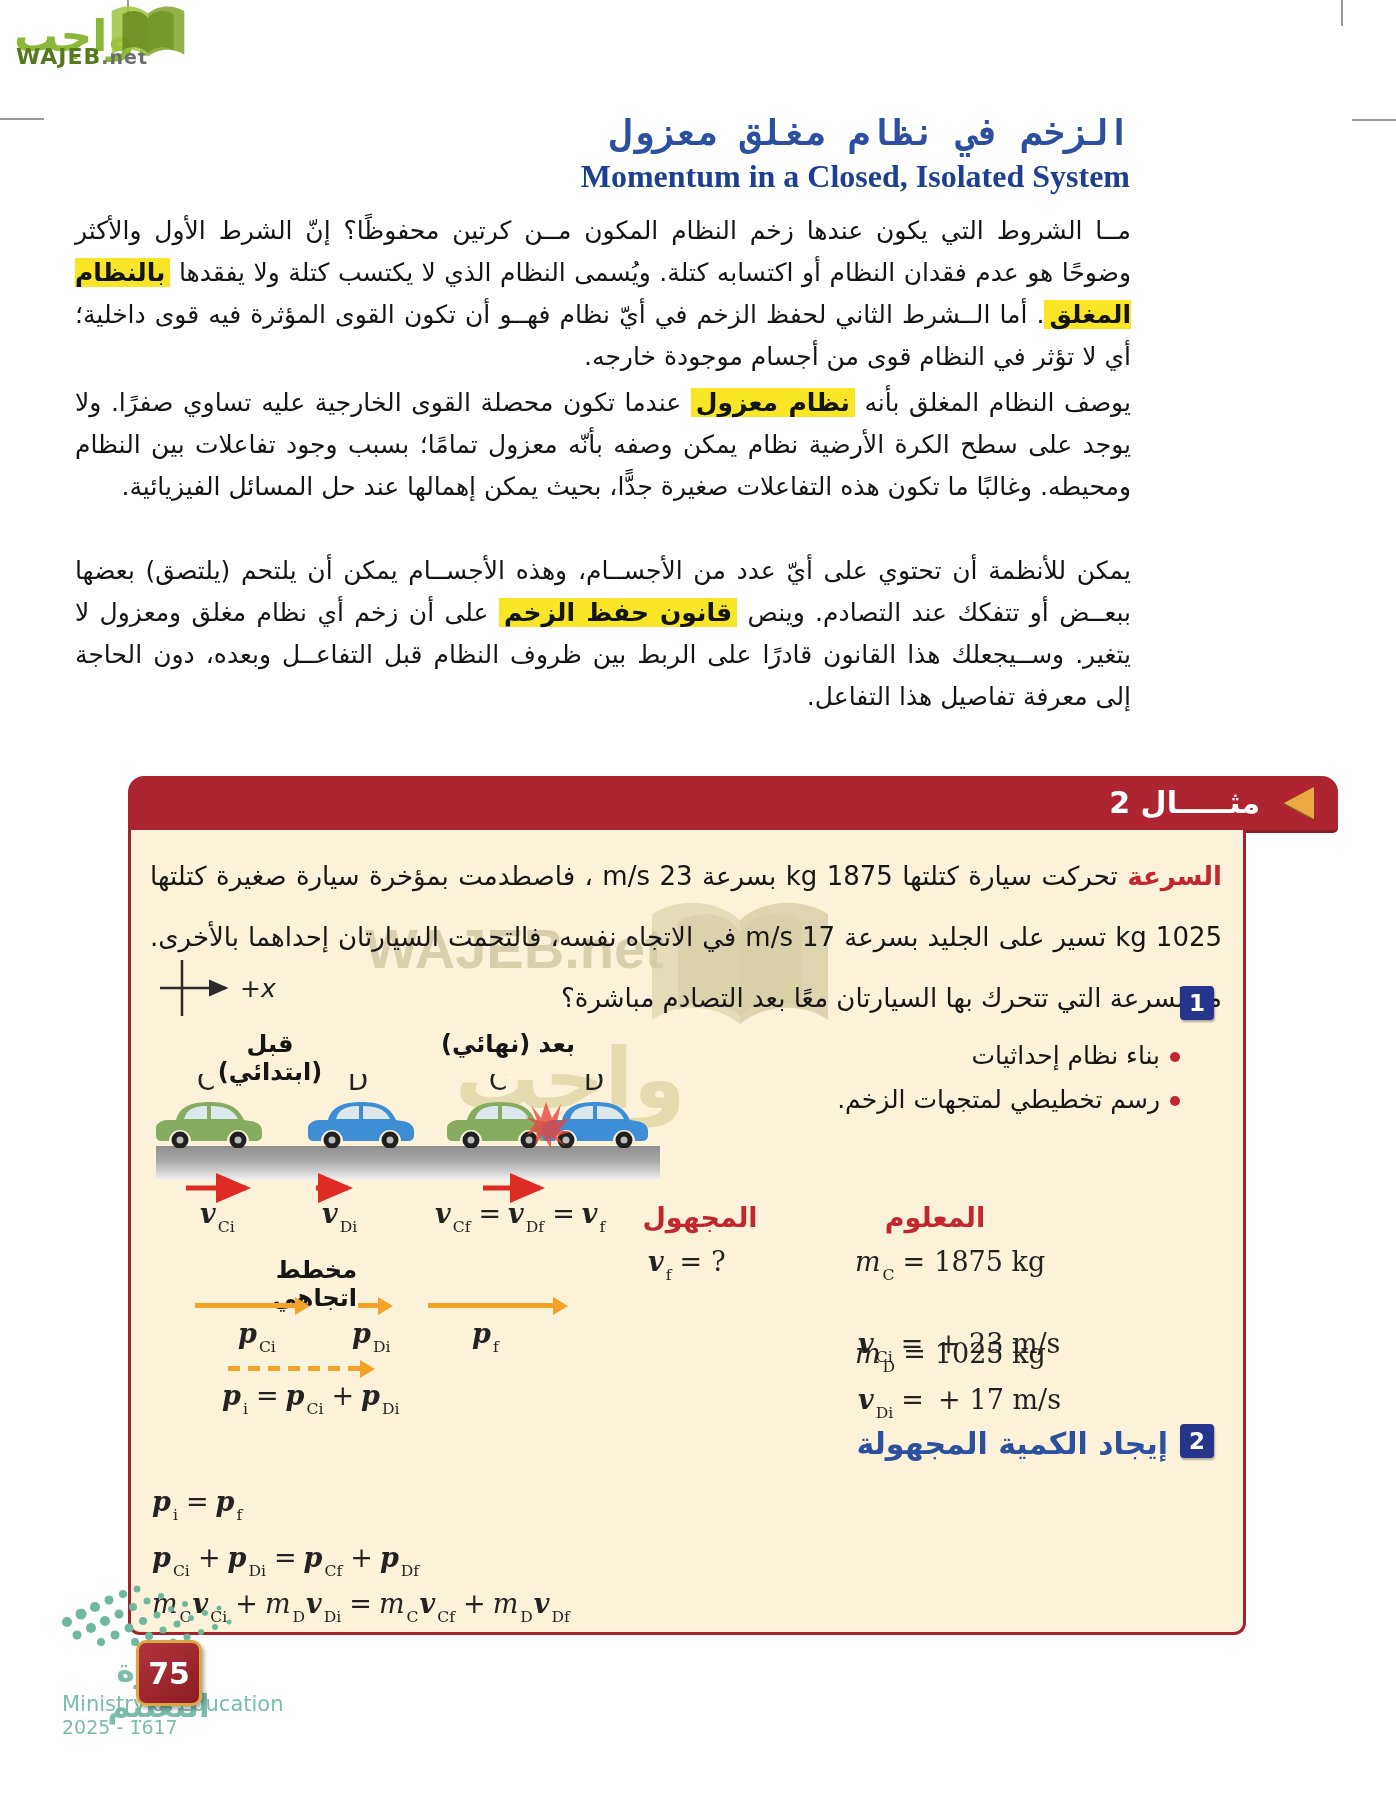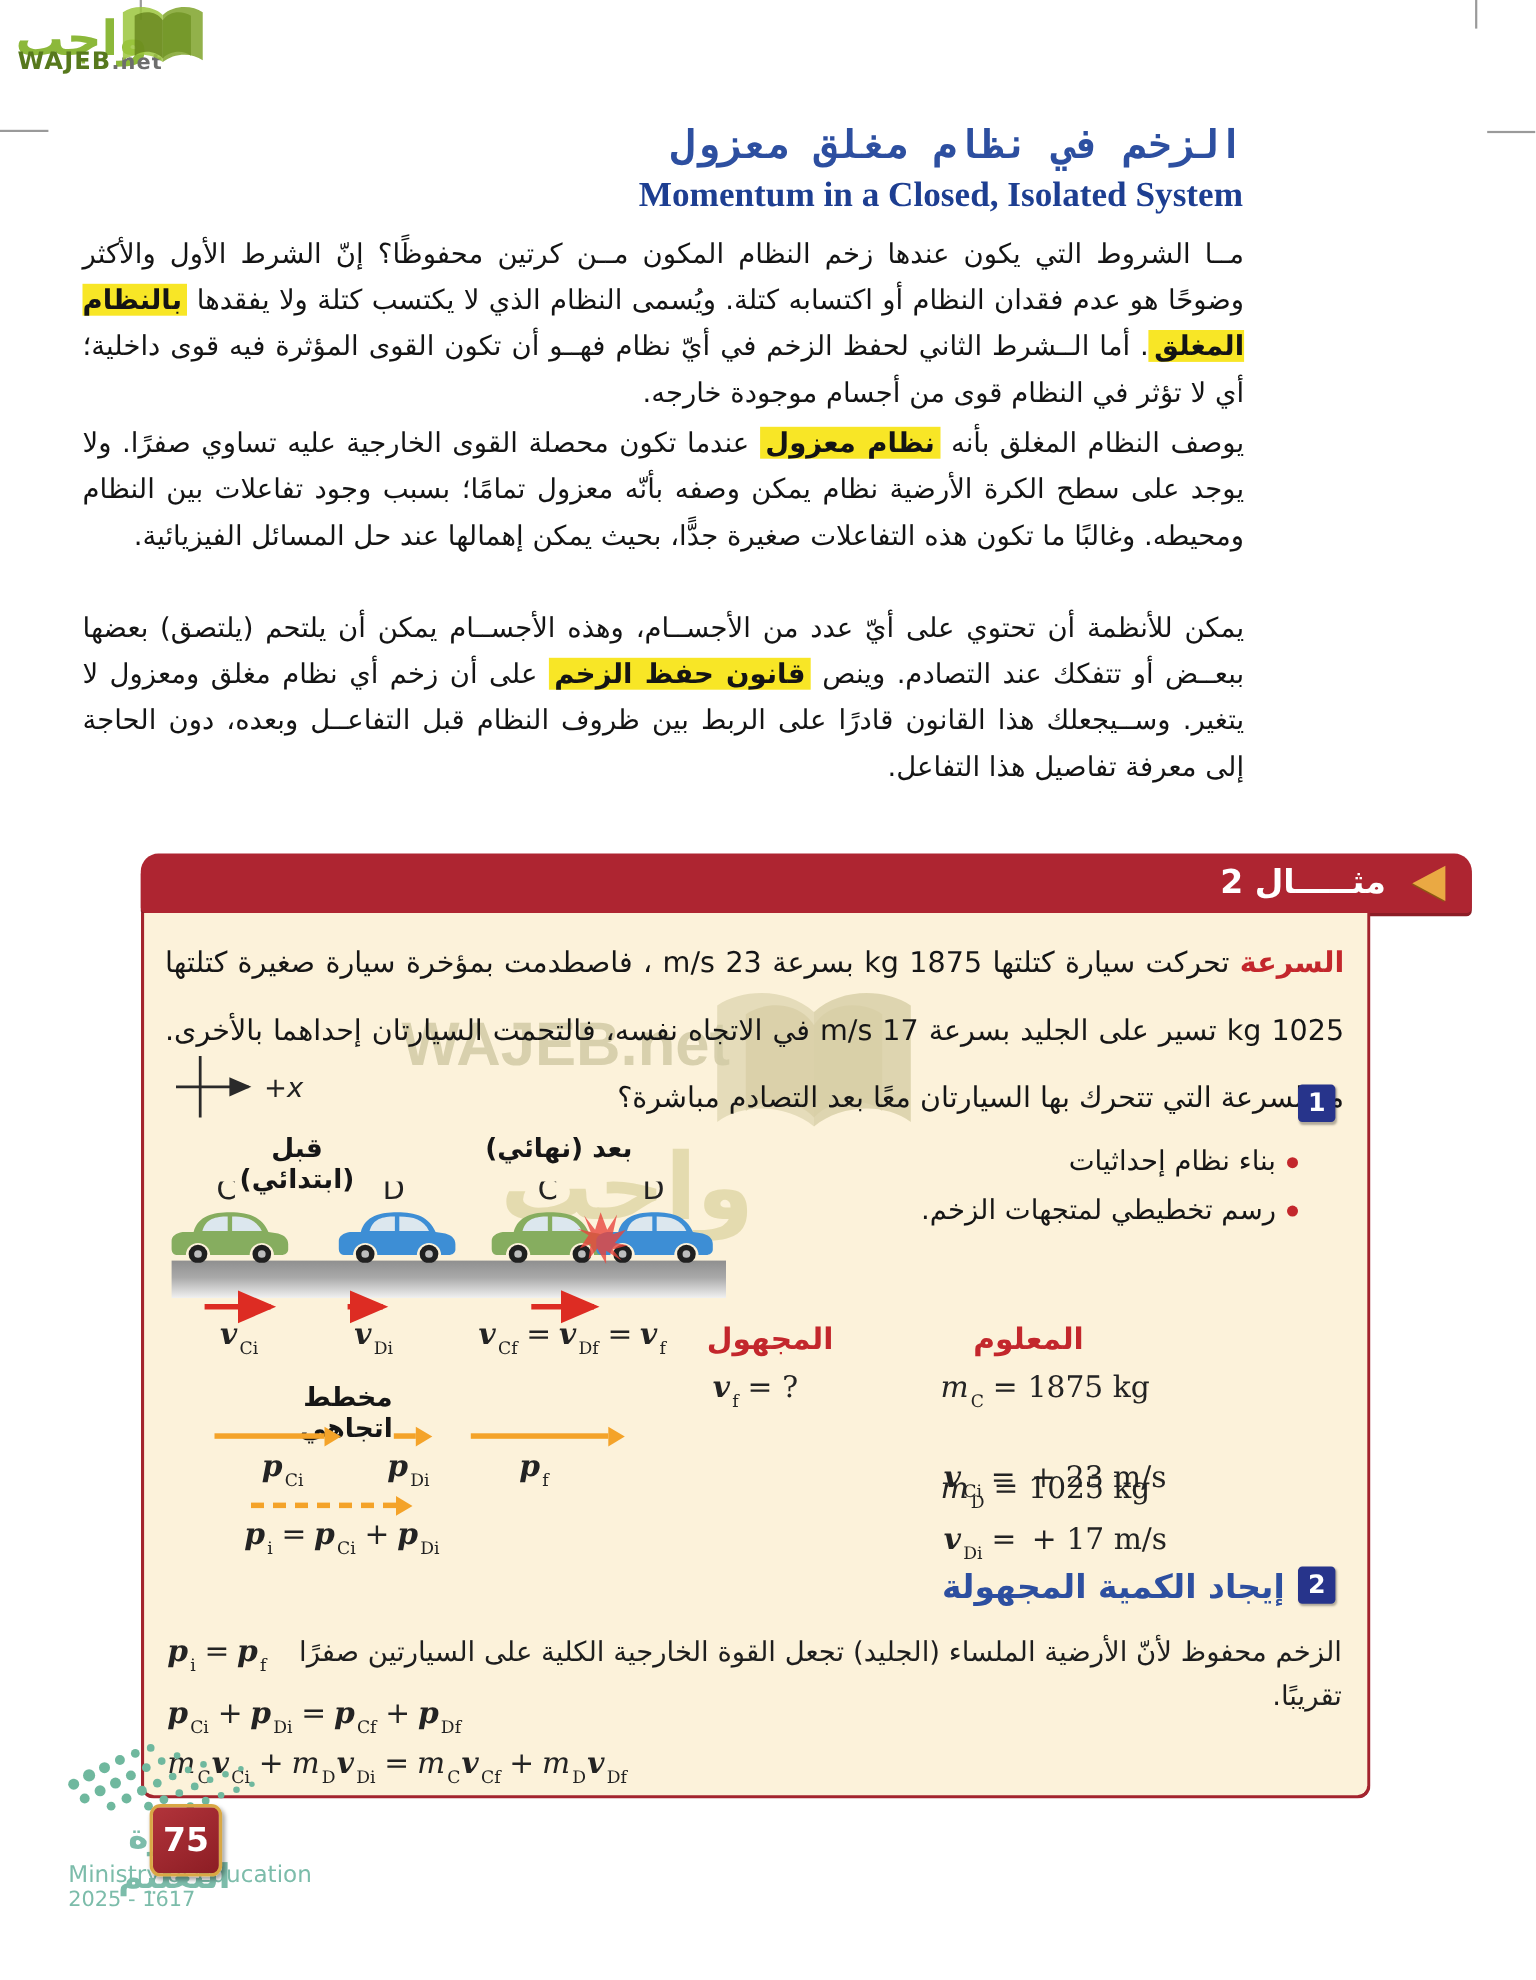--- a/index.html
+++ b/index.html
@@ -189,21 +189,20 @@
   <div class="abs rtl kv-header" style="left:615px;top:1202px;width:170px;">المجهول</div>
   <div class="abs eq" style="left:648px;top:1246px;"><span class="mv bold">v</span><sub>f</sub><span class="mo">=</span><span class="mt">?</span></div>
   <div class="abs rtl kv-header" style="left:840px;top:1202px;width:190px;">المعلوم</div>
   <div class="abs eq" style="left:855px;top:1246px;"><span class="mv">m</span><sub>C</sub><span class="mo">=</span><span class="mt">1875 kg</span></div>
   <div class="abs eq" style="left:858px;top:1328px;"><span class="mv bold">v</span><sub>Ci</sub><span class="mo">=</span><span class="mo">+</span><span class="mt">23 m/s</span></div>
   <div class="abs eq" style="left:855px;top:1338px;"><span class="mv">m</span><sub>D</sub><span class="mo">=</span><span class="mt">1025 kg</span></div>
   <div class="abs eq" style="left:858px;top:1384px;"><span class="mv bold">v</span><sub>Di</sub><span class="mo">=</span><span class="mo">+</span><span class="mt">17 m/s</span></div>
 
   <div class="step-badge abs" style="left:1180px;top:1424px;">2</div>
   <div class="abs rtl step-title" style="left:690px;top:1426px;width:478px;">إيجاد الكمية المجهولة</div>
-  <div class="abs rtl" style="left:268px;top:1482px;width:952px;font-size:25px;line-height:40px;text-align:right;">الزخم محفوظ لأنّ الأرضية الملساء (الجليد) تجعل القوة الخارجية الكلية على السيارتين صفرًا تقريبًا.</div>
   <div class="abs eq" style="left:152px;top:1486px;"><span class="mv bold">p</span><sub>i</sub><span class="mo">=</span><span class="mv bold">p</span><sub>f</sub></div>
   <div class="abs eq" style="left:152px;top:1542px;"><span class="mv bold">p</span><sub>Ci</sub><span class="mo">+</span><span class="mv bold">p</span><sub>Di</sub><span class="mo">=</span><span class="mv bold">p</span><sub>Cf</sub><span class="mo">+</span><span class="mv bold">p</span><sub>Df</sub></div>
   <div class="abs eq" style="left:152px;top:1588px;"><span class="mv">m</span><sub>C</sub><span class="mv bold">v</span><sub>Ci</sub><span class="mo">+</span><span class="mv">m</span><sub>D</sub><span class="mv bold">v</span><sub>Di</sub><span class="mo">=</span><span class="mv">m</span><sub>C</sub><span class="mv bold">v</span><sub>Cf</sub><span class="mo">+</span><span class="mv">m</span><sub>D</sub><span class="mv bold">v</span><sub>Df</sub></div>
 
   <svg class="abs" style="left:55px;top:1578px;z-index:5;" width="210" height="78" viewBox="0 0 210 78">
     <g fill="#6fb89e">
       <circle cx="12" cy="44" r="5"></circle>
         <circle cx="26" cy="36" r="5.5"></circle>
         <circle cx="40" cy="29" r="5"></circle>
       <circle cx="54" cy="22" r="4.5"></circle>

